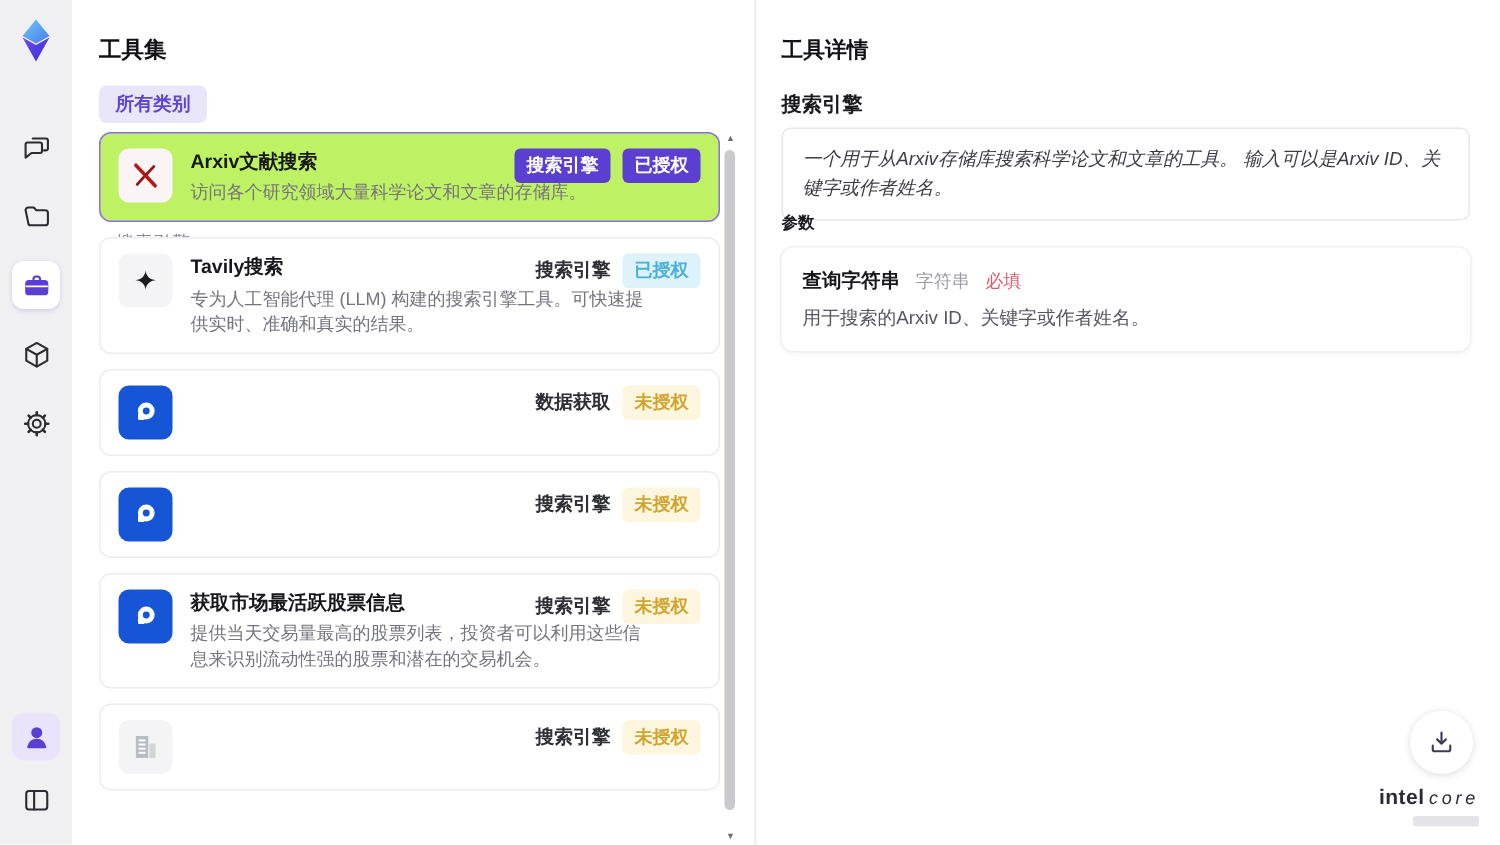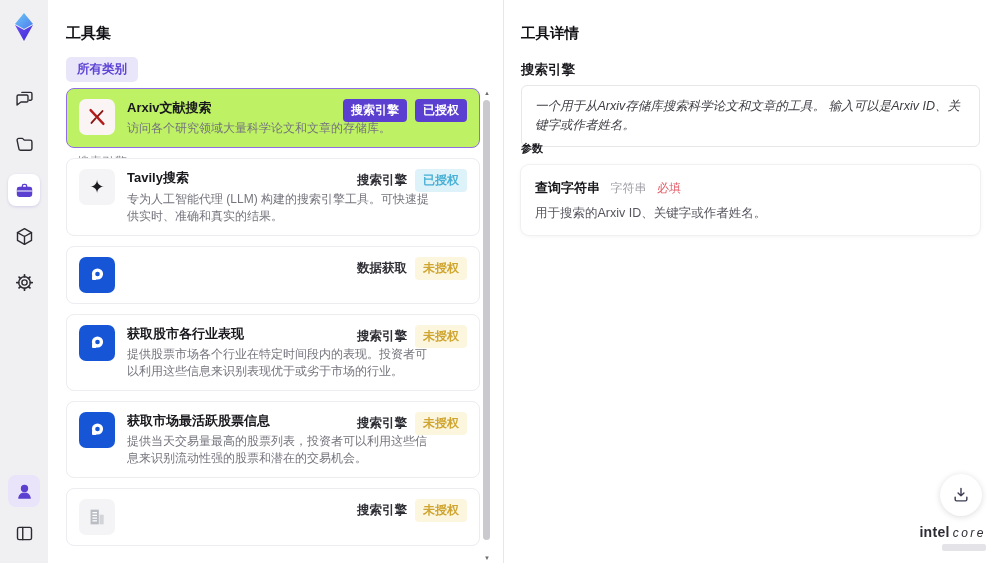--- a/index.html
+++ b/index.html
@@ -218,24 +218,20 @@
     </div>
 
     <div class="tool-card">
       <div class="t-icon blue">
         <svg viewBox="0 0 24 24" width="24" height="24">
             <circle cx="12.5" cy="11" r="5.6" fill="#fff"></circle>
             <rect x="7" y="12.5" width="4.5" height="4.5" rx="1" fill="#fff"></rect>
             <circle cx="12.5" cy="11" r="2.3" fill="#1656d6"></circle>
           </svg>
       </div>
-      <div class="t-body">
-        <div class="t-name">获取股市各行业表现</div>
-        <div class="t-desc">提供股票市场各个行业在特定时间段内的表现。投资者可以利用这些信息来识别表现优于或劣于市场的行业。</div>
-      </div>
       <div class="t-tags">
         <span class="cat">搜索引擎</span>
         <span class="badge yellow">未授权</span>
       </div>
     </div>
 
     <div class="tool-card">
       <div class="t-icon blue">
         <svg viewBox="0 0 24 24" width="24" height="24">
             <circle cx="12.5" cy="11" r="5.6" fill="#fff"></circle>

